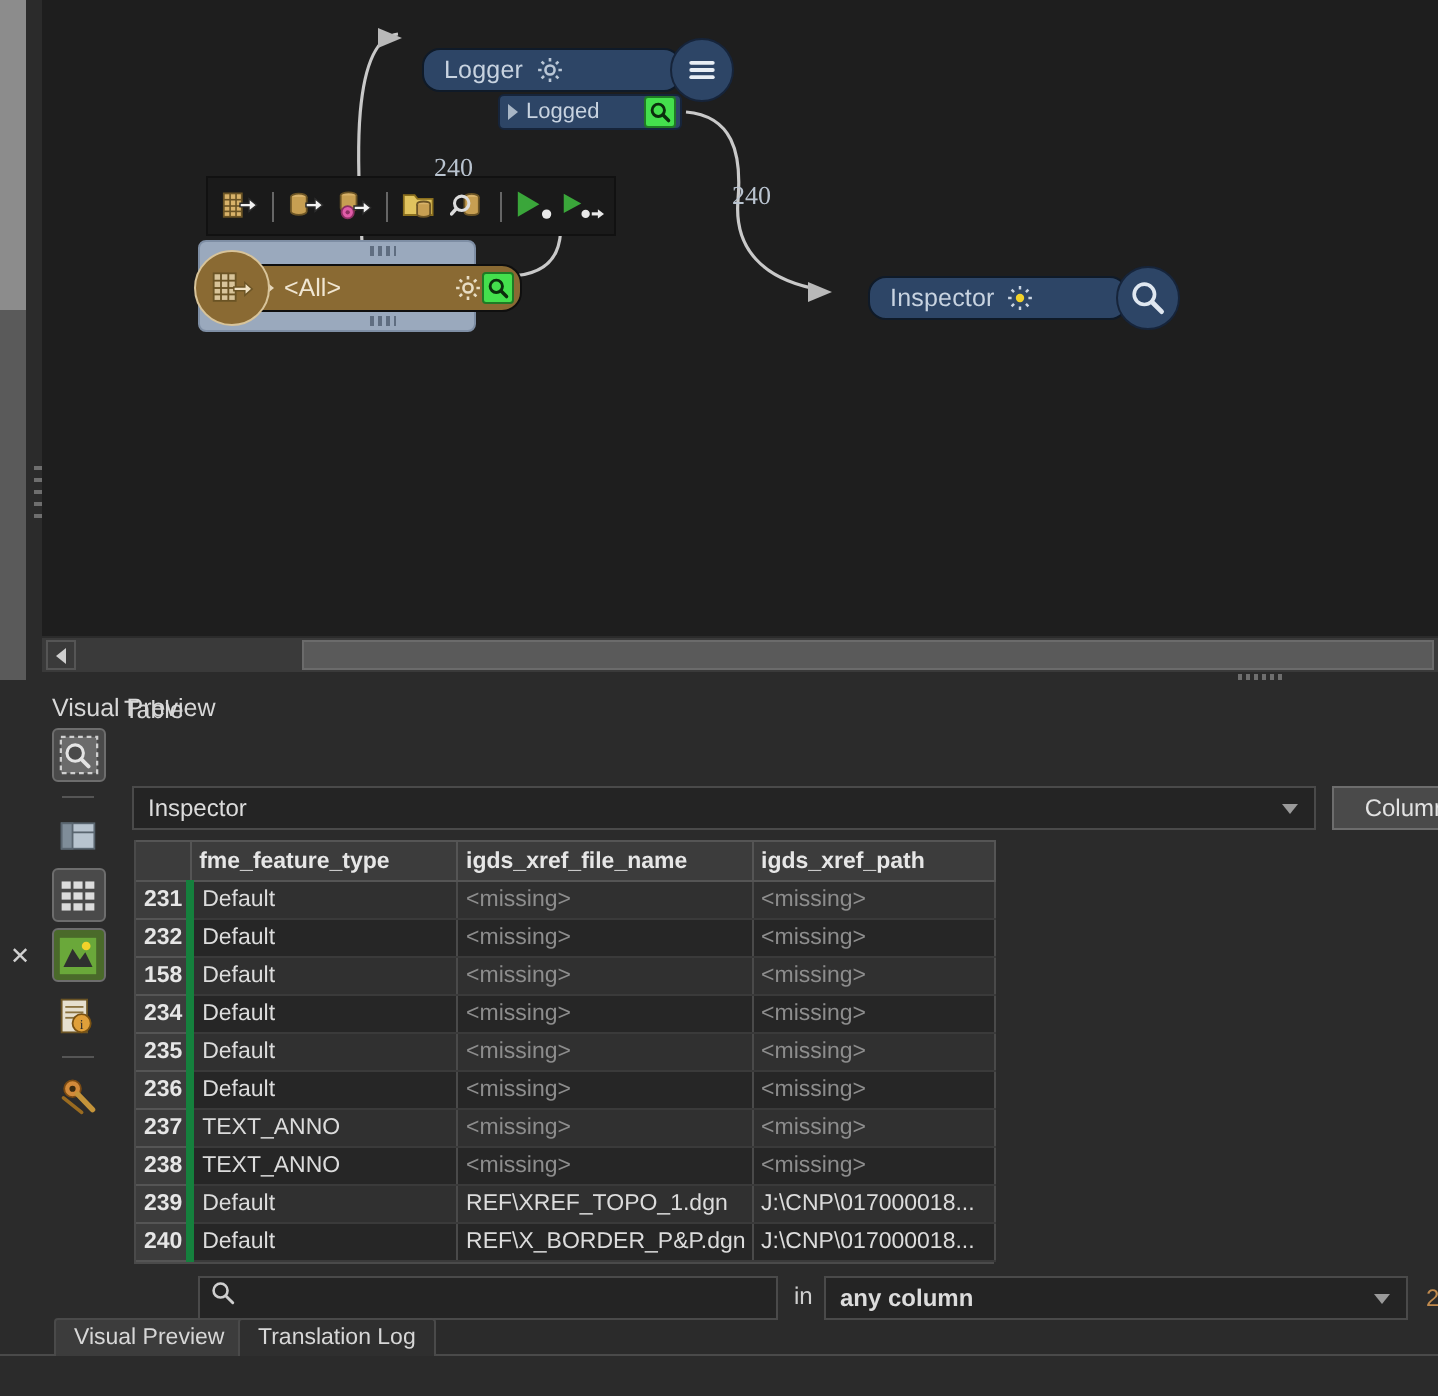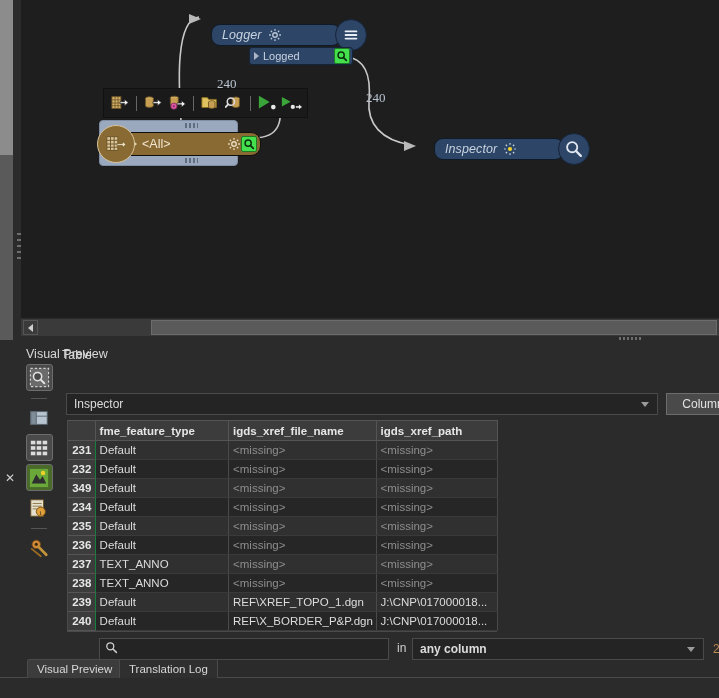--- a/index.html
+++ b/index.html
@@ -49,41 +49,40 @@
   .node-body {
     display: flex; align-items: center;
     height: 22px;
     border-radius: 9px;
     padding: 0 4px 0 10px;
     border: 1px solid #0f1a28;
   }
   .node-title {
     font-size: 12.5px; color: #c8d3e0; white-space: nowrap;
     letter-spacing: .1px;
-    font-style: italic;
   }
   .gear {
     width: 14px; height: 14px; margin-left: 6px; flex: 0 0 auto;
   }
   .node-round {
     width: 32px; height: 32px; border-radius: 50%;
     background: #2d4566; border: 1px solid #16243a;
     display: flex; align-items: center; justify-content: center;
     margin-left: -6px; position: relative; z-index: 3;
   }
 
   
   #node-logger { left: 190px; top: 24px; }
   #node-logger .node-body {
     width: 130px; background: #2d4566;
   }
   
   #port-logged {
     position: absolute; left: 228px; top: 47px;
-    width: 104px; height: 18px;
+    width: 92px; height: 18px;
     background: #2d4566; border: 1px solid #16243a;
     border-radius: 3px;
     display: flex; align-items: center; padding: 0 2px 0 4px;
     z-index: 4;
   }
   #port-logged .tri {
     width: 0; height: 0; border-left: 5px solid transparent;
     border-top: 4px solid transparent; border-bottom: 4px solid transparent;
     border-left-color: #a8b6c6; margin-right: 4px;
   }
@@ -238,22 +237,22 @@
   }
   #vp-table thead th {
     background: #3c3c3c; color: #e6e6e6; font-weight: bold;
     border-right: 1px solid #555; border-bottom: 1px solid #555;
     border-top: 1px solid #555;
     height: 20px;
   }
   #vp-table thead th.corner { width: 27px; }
   #vp-table td.rownum {
     background: #3c3c3c; color: #e6e6e6; font-weight: bold;
-    text-align: center; width: 27px; padding-right: 3px;
-    border-right: 1px solid #15803d; border-bottom: 1px solid #555;
+    text-align: left; width: 27px; padding-right: 3px;
+    border-right: 4px solid #15803d; border-bottom: 1px solid #555;
   }
   #vp-table td.cell {
     color: #dcdcdc; border-right: 1px solid #4a4a4a; border-bottom: 1px solid #3a3a3a;
   }
   #vp-table td.cell.missing { color: #8d8d8d; }
   #vp-table tbody tr.odd td.cell { background: #303030; }
   #vp-table tbody tr.even td.cell { background: #262626; }
 
   
   #vp-searchrow { position: absolute; left: 5px; top: 294px; right: 0; height: 18px; margin-left: 32px; }
@@ -593,21 +592,21 @@
             <td class="cell missing">&lt;missing&gt;</td>
             <td class="cell missing">&lt;missing&gt;</td>
           </tr>
           <tr class="even">
             <td class="rownum">232</td>
             <td class="cell">Default</td>
             <td class="cell missing">&lt;missing&gt;</td>
             <td class="cell missing">&lt;missing&gt;</td>
           </tr>
           <tr class="odd">
-            <td class="rownum">349</td>
+            <td class="rownum">158</td>
             <td class="cell">Default</td>
             <td class="cell missing">&lt;missing&gt;</td>
             <td class="cell missing">&lt;missing&gt;</td>
           </tr>
           <tr class="even">
             <td class="rownum">234</td>
             <td class="cell">Default</td>
             <td class="cell missing">&lt;missing&gt;</td>
             <td class="cell missing">&lt;missing&gt;</td>
           </tr>

